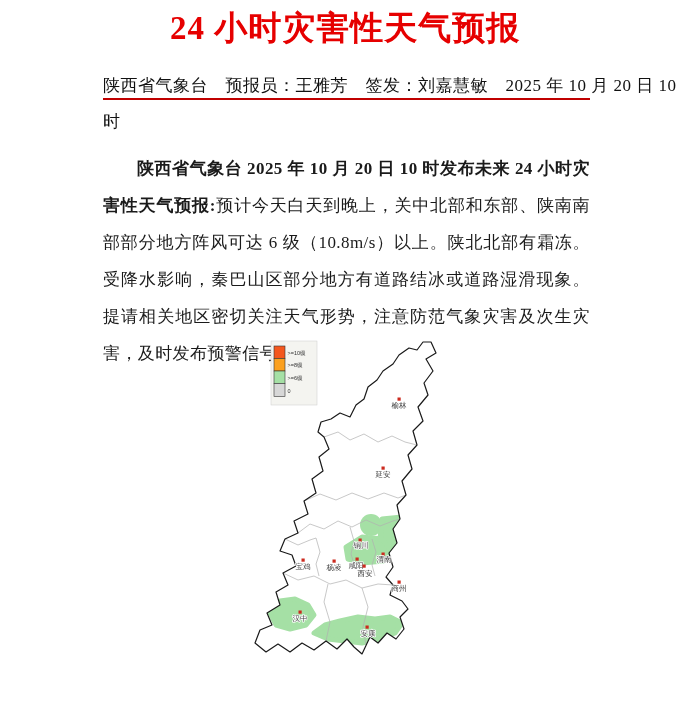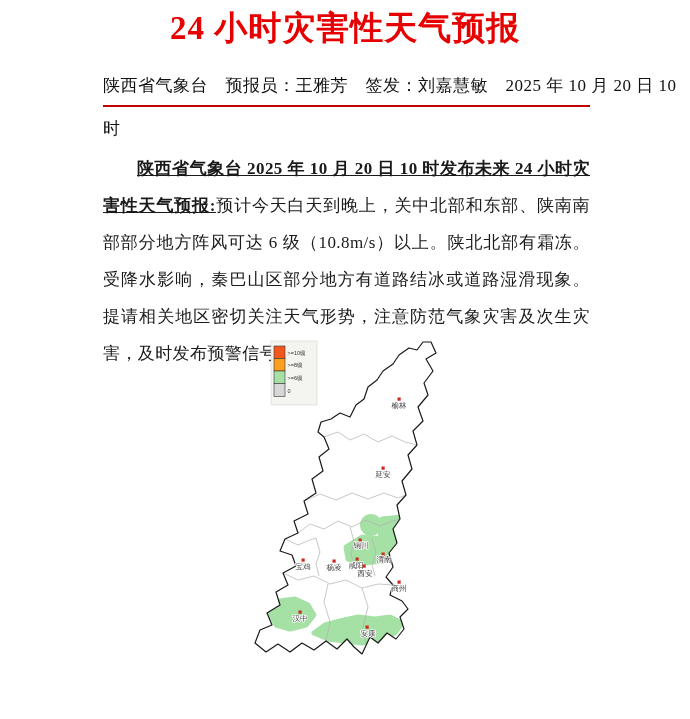--- a/index.html
+++ b/index.html
@@ -6,30 +6,30 @@
   .page{
     position:relative;width:690px;height:719px;background:#ffffff;overflow:hidden;
     font-family:"Liberation Serif","DejaVu Serif",serif;color:#1a1a1a;
   }
   .title{
     position:absolute;top:6px;left:0;right:0;text-align:center;
     font-size:33px;font-weight:bold;color:#e60000;letter-spacing:1px;white-space:nowrap;
   }
   .byline{position:absolute;top:74px;left:103px;width:487px;font-size:17px;color:#111;}
   .byline-l1{
-    padding-bottom:8px;border-bottom:2px solid #c00000;
+    padding-bottom:1px;border-bottom:2px solid #c00000;
     white-space:nowrap;letter-spacing:.5px;font-family:Liberation Serif, serif;
   }
   .byline-l2{margin-top:10px;}
   .forecast{
     position:absolute;top:150px;left:103px;width:487px;
     font-size:17px;line-height:37px;text-align:justify;text-indent:34px;
     letter-spacing:.4px;
   }
-  .forecast .lead{font-weight:bold;text-decoration:underline;}
+  .forecast .lead{font-weight:bold;}
   .map-wrap{position:absolute;left:250px;top:336px;width:200px;height:338px;text-align:center;}
   .caption{
     position:absolute;top:693px;left:0;right:0;text-align:center;
     font-size:15px;color:#222;letter-spacing:.5px;white-space:nowrap;
   }
   svg{display:block;}
   .city-label{
     font-family:"Liberation Sans","DejaVu Sans",sans-serif;
     font-size:7.5px;fill:#3d3d3d;text-anchor:middle;
     paint-order:stroke;stroke:#ffffff;stroke-width:1.6px;stroke-linejoin:round;

